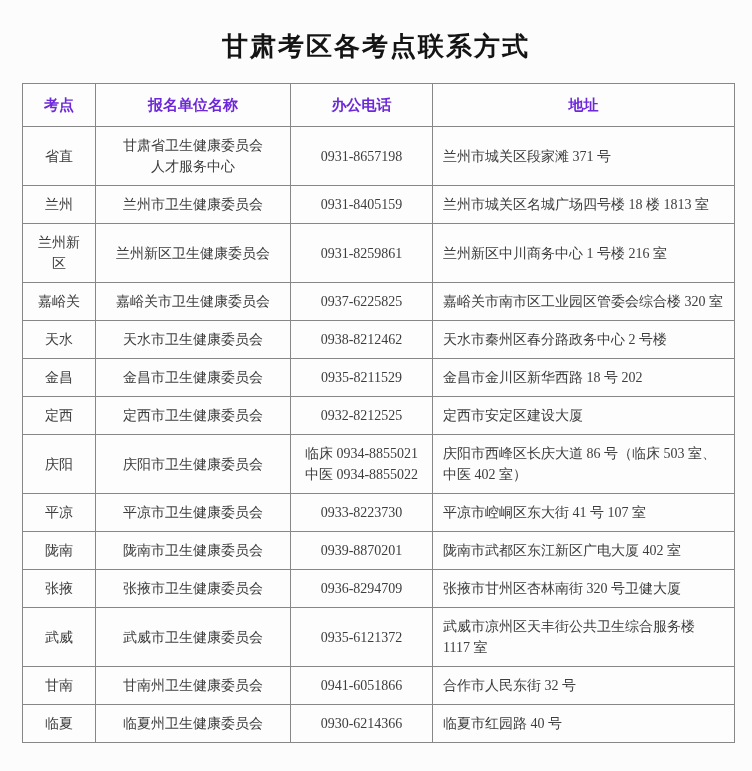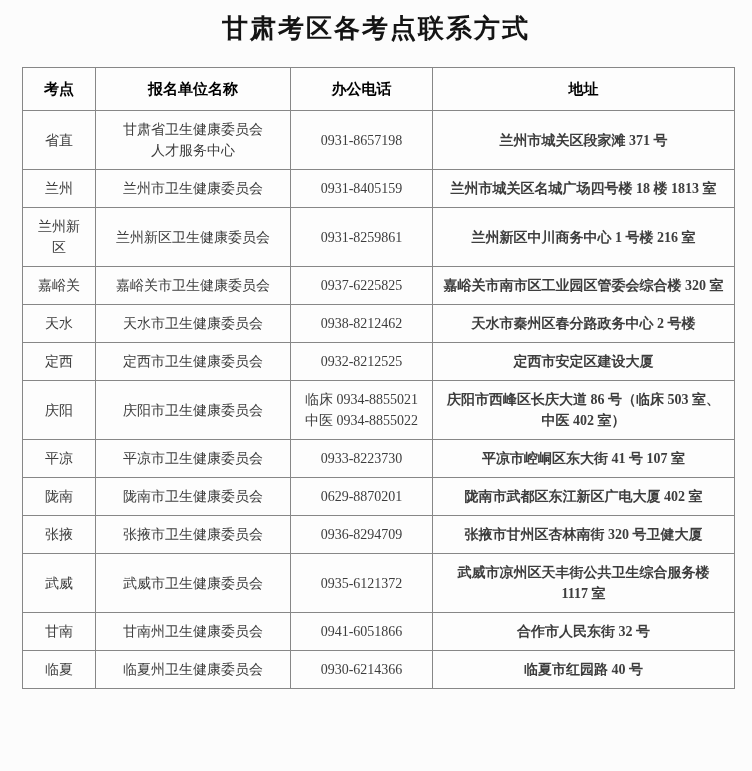--- a/index.html
+++ b/index.html
@@ -12,30 +12,30 @@
     color: #3a3a3a;
   }
   .page {
     width: 752px;
     height: 771px;
     background: #fcfcfc;
     overflow: hidden;
     box-sizing: border-box;
   }
   .page-title {
-    margin: 0;
+    margin: 16px;
     padding-top: 14px;
     height: 32px;
     line-height: 32px;
     text-align: center;
     font-size: 26px;
     font-weight: bold;
     letter-spacing: 2px;
     color: #141414;
-    font-family: Liberation Mono, monospace;
+    font-family: Liberation Sans, sans-serif;
   }
   table.contact-table {
     border-collapse: collapse;
     table-layout: fixed;
     width: 712px;
     margin: 21px 0 0 22px;
     background: #fdfdfd;
   }
   table.contact-table col.c-site    { width: 73px; }
   table.contact-table col.c-unit    { width: 195px; }
@@ -43,41 +43,40 @@
   table.contact-table col.c-address { width: 302px; }
   table.contact-table th,
   table.contact-table td {
     border: 1px solid #878787;
     vertical-align: middle;
     box-sizing: border-box;
   }
   table.contact-table th {
     font-size: 15px;
     font-weight: bold;
-    color: #000000;
+    color: #6d28d9;
     text-align: center;
     padding: 11px 4px;
     line-height: 20px;
   }
   table.contact-table td {
     font-size: 14px;
     line-height: 21px;
     padding: 8px 10px;
     color: #3d3d3d;
     white-space: pre-line;
   }
   td.col-site, td.col-unit, td.col-phone {
     text-align: center;
     padding-left: 4px;
     padding-right: 4px;
   }
   td.col-address {
-    text-align: center;
+    text-align: left;
     padding-left: 12px;
-    font-weight: bold;
   }
 </style>
 </head>
 <body>
 
 <div class="page">
   <h1 class="page-title">甘肃考区各考点联系方式</h1>
 
   <table class="contact-table">
     <colgroup>
@@ -120,20 +119,26 @@
           <td class="col-phone">0937-6225825</td>
           <td class="col-address">嘉峪关市南市区工业园区管委会综合楼 320 室</td>
         </tr>
         <tr>
           <td class="col-site">天水</td>
           <td class="col-unit">天水市卫生健康委员会</td>
           <td class="col-phone">0938-8212462</td>
           <td class="col-address">天水市秦州区春分路政务中心 2 号楼</td>
         </tr>
         <tr>
+          <td class="col-site">金昌</td>
+          <td class="col-unit">金昌市卫生健康委员会</td>
+          <td class="col-phone">0935-8211529</td>
+          <td class="col-address">金昌市金川区新华西路 18 号 202</td>
+        </tr>
+        <tr>
           <td class="col-site">定西</td>
           <td class="col-unit">定西市卫生健康委员会</td>
           <td class="col-phone">0932-8212525</td>
           <td class="col-address">定西市安定区建设大厦</td>
         </tr>
         <tr>
           <td class="col-site">庆阳</td>
           <td class="col-unit">庆阳市卫生健康委员会</td>
           <td class="col-phone">临床 0934-8855021
 中医 0934-8855022</td>
@@ -141,21 +146,21 @@
         </tr>
         <tr>
           <td class="col-site">平凉</td>
           <td class="col-unit">平凉市卫生健康委员会</td>
           <td class="col-phone">0933-8223730</td>
           <td class="col-address">平凉市崆峒区东大街 41 号 107 室</td>
         </tr>
         <tr>
           <td class="col-site">陇南</td>
           <td class="col-unit">陇南市卫生健康委员会</td>
-          <td class="col-phone">0629-8870201</td>
+          <td class="col-phone">0939-8870201</td>
           <td class="col-address">陇南市武都区东江新区广电大厦 402 室</td>
         </tr>
         <tr>
           <td class="col-site">张掖</td>
           <td class="col-unit">张掖市卫生健康委员会</td>
           <td class="col-phone">0936-8294709</td>
           <td class="col-address">张掖市甘州区杏林南街 320 号卫健大厦</td>
         </tr>
         <tr>
           <td class="col-site">武威</td>

